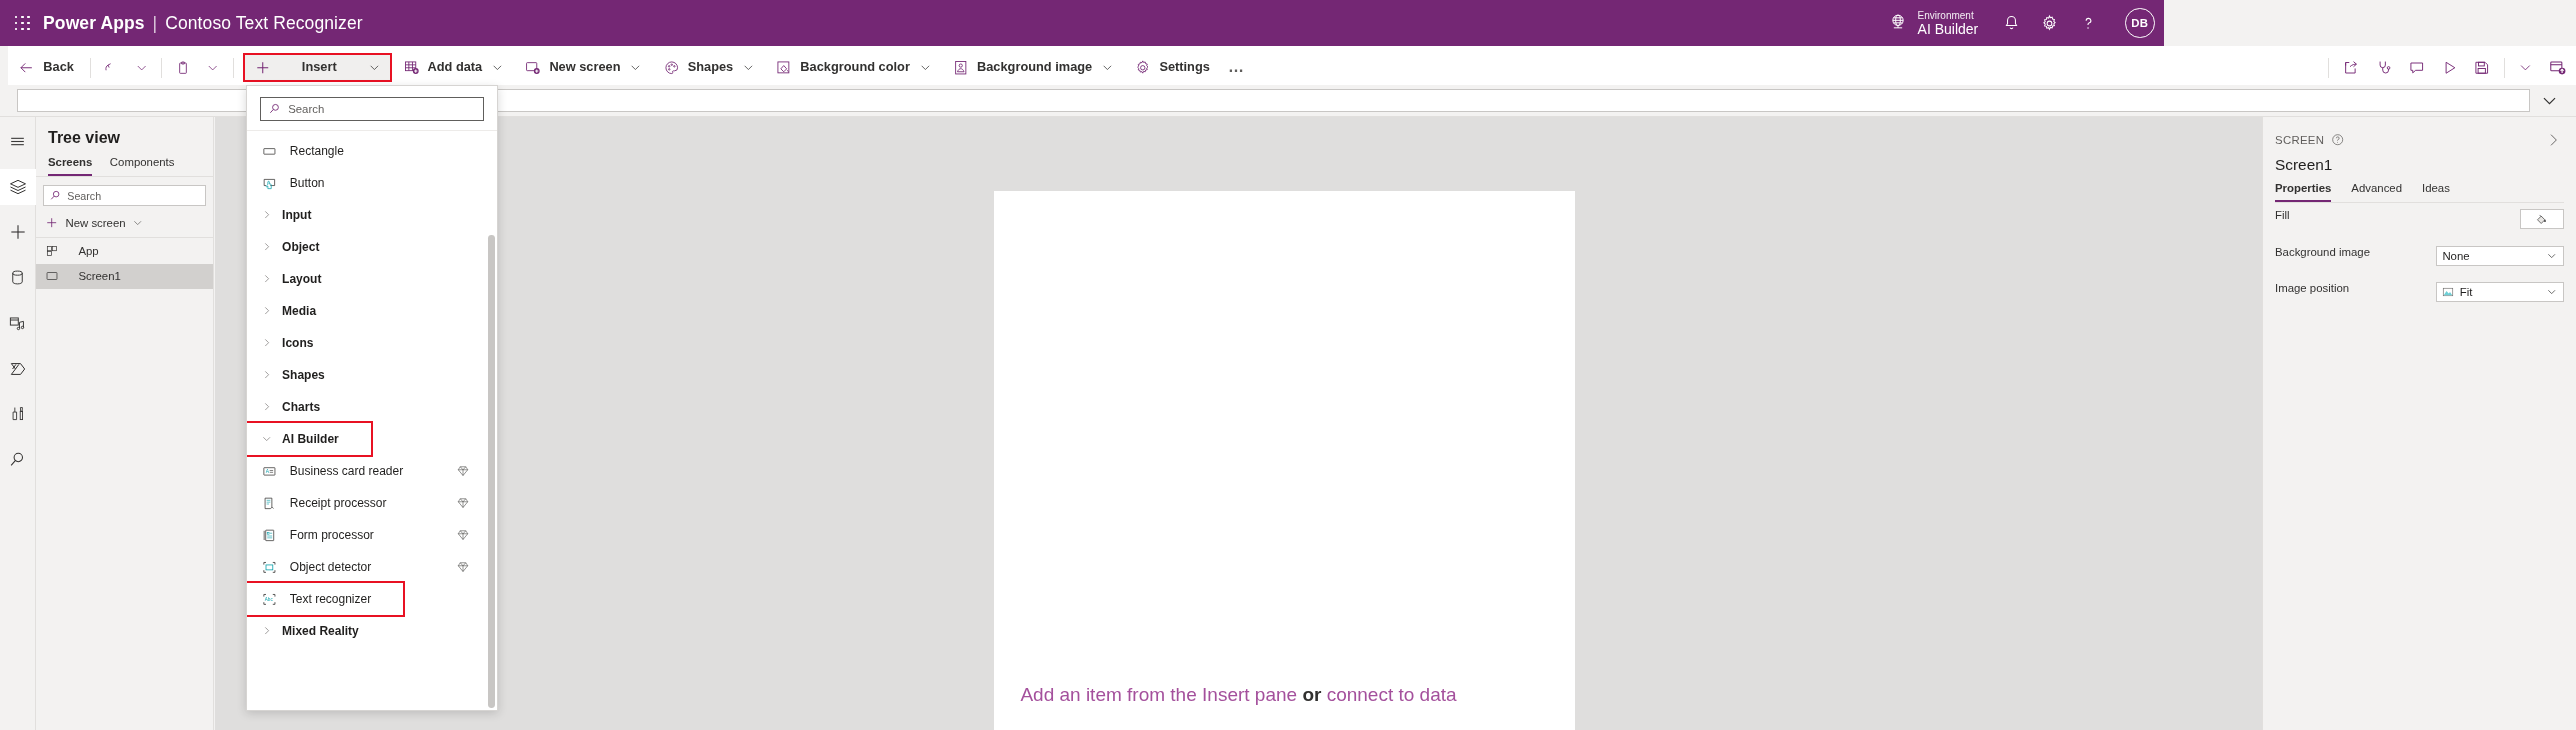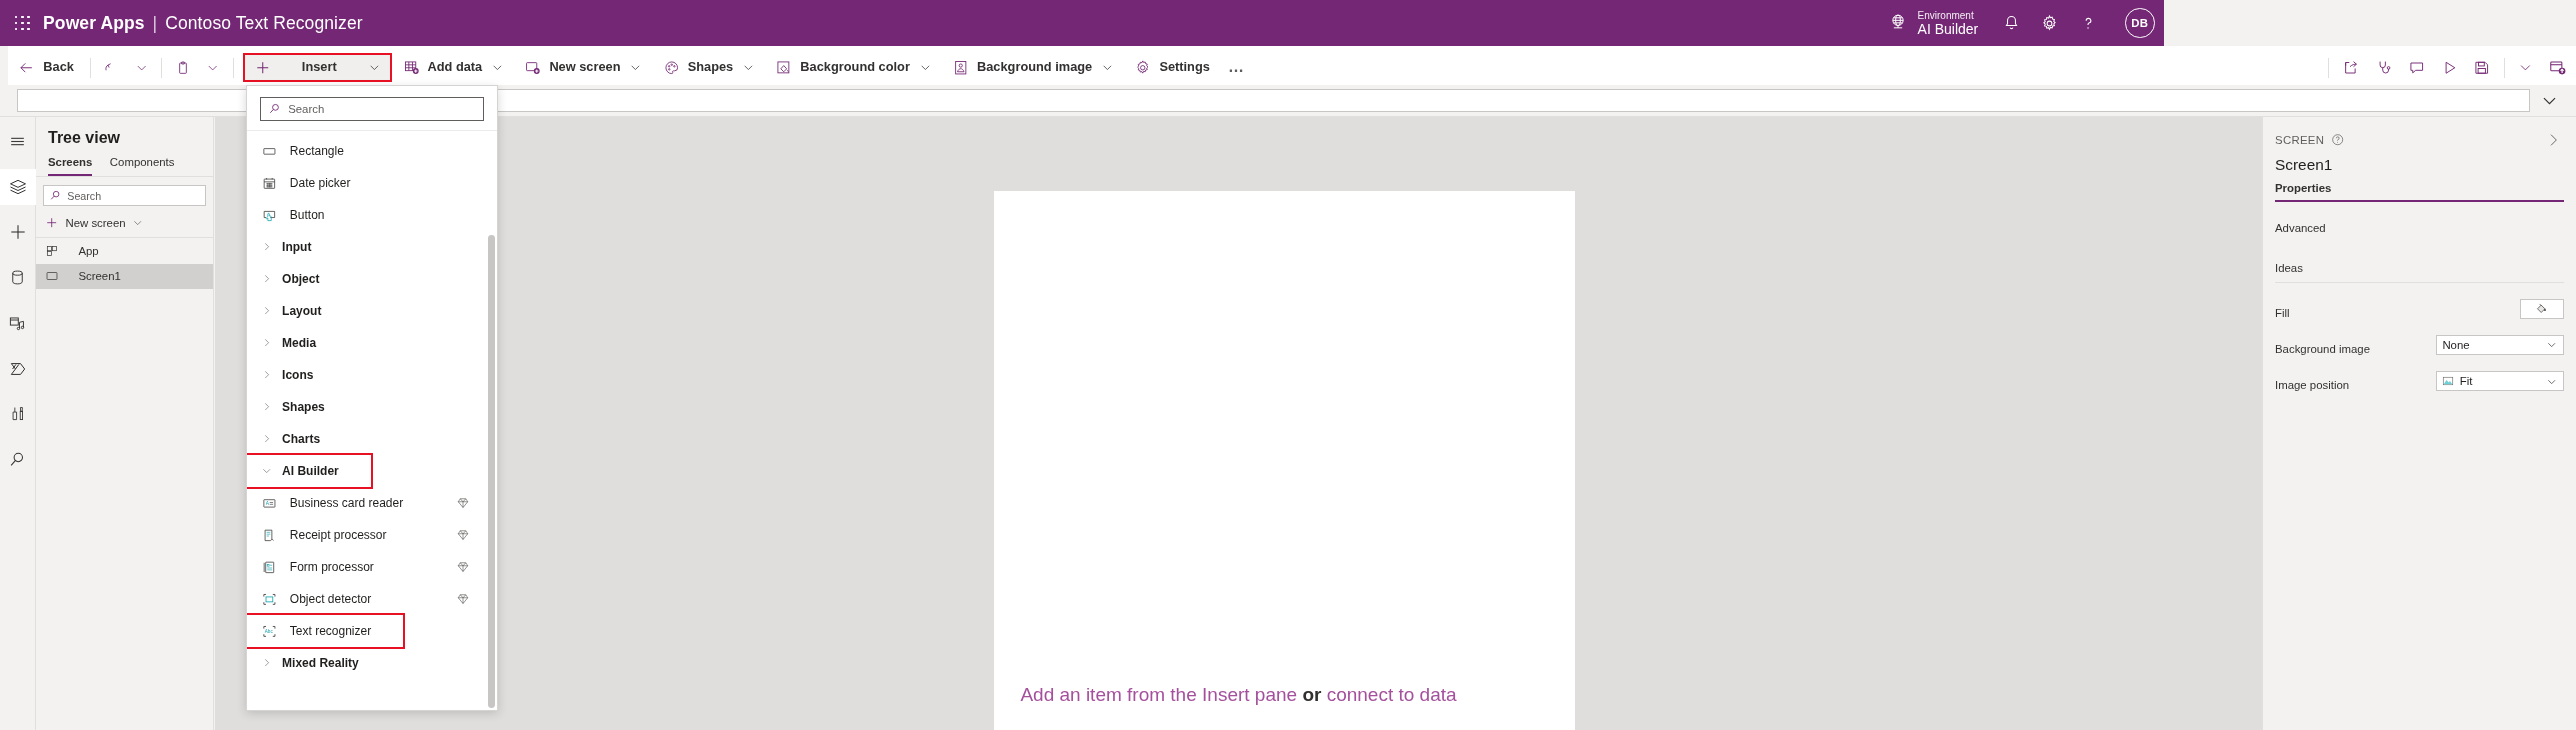--- a/index.html
+++ b/index.html
@@ -150,25 +150,25 @@
   
   .proppane {
     position: absolute; right: 0; top: 117px; width: 314px; bottom: 0;
     background: #f3f2f1; border-left: 0.7px solid #e1dfdd; padding: 0 12px;
   }
   .pp-head { display: flex; align-items: center; padding-top: 12px; }
   .pp-kind { font-size: 11.4px; color: #605e5c; letter-spacing: 0.3px; }
   .pp-help { margin-left: 6.7px; cursor: pointer; display: flex; }
   .pp-collapse { margin-left: auto; cursor: pointer; display: flex; padding: 2.7px; }
   .pp-name { font-size: 15.4px; color: #201f1e; padding: 5.4px 0 8px 0; }
-  .pp-tabs { display: flex; gap: 20px; border-bottom: 0.7px solid #e1dfdd; flex-direction: column; }
+  .pp-tabs { display: flex; gap: 20px; border-bottom: 0.7px solid #e1dfdd; }
   .pp-tab { font-size: 11.4px; color: #323130; padding-bottom: 6px; cursor: pointer;
     border-bottom: 2px solid transparent; }
   .pp-tab.active { font-weight: 700; border-bottom-color: #742774; }
-  .pp-field { display: flex; align-items: flex-end; height: 29.5px; margin-top: 6.7px; }
+  .pp-field { display: flex; align-items: flex-start; height: 29.5px; margin-top: 6.7px; }
   .pp-label { font-size: 11.4px; color: #323130; flex: 1 1 auto; }
   .pp-fillbtn { width: 44px; height: 20px; background: #ffffff; border: 0.7px solid #c8c6c4;
     display: flex; align-items: center; justify-content: center; cursor: pointer; }
   .pp-select { width: 128px; height: 20px; background: #ffffff; border: 0.7px solid #c8c6c4;
     display: flex; align-items: center; gap: 5.4px; padding: 0 5.4px;
     font-size: 11.4px; color: #201f1e; cursor: pointer; }
   .pp-select .val { flex: 1 1 auto; white-space: nowrap; }
 </style>
 </head>
 <body>
@@ -544,39 +544,20 @@
 
       <div class="ip-row">
         <span class="ip-ico">
           <svg width="14.8" height="14.8" viewBox="0 0 24 24" fill="none" stroke="#323130" stroke-width="1.2">
               <rect x="3" y="7.5" width="18" height="9" rx=".6"></rect>
             </svg>
         </span>
         <span class="ip-lbl">Rectangle</span>
       </div>
 
-      <div class="ip-row">
-        <span class="ip-ico">
-          <svg width="14.8" height="14.8" viewBox="0 0 24 24" fill="none" stroke="#323130" stroke-width="1.2">
-            <rect x="3.5" y="5" width="17" height="15" rx=".6"></rect>
-              <line x1="3.5" y1="9.5" x2="20.5" y2="9.5"></line>
-            <line x1="7.5" y1="3.2" x2="7.5" y2="5.6"></line>
-              <line x1="16.5" y1="3.2" x2="16.5" y2="5.6"></line>
-            <g stroke-width="1">
-                <line x1="7" y1="12.5" x2="17" y2="12.5"></line>
-                <line x1="7" y1="15" x2="17" y2="15"></line>
-                <line x1="7" y1="17.5" x2="17" y2="17.5"></line>
-            <line x1="9.5" y1="11.2" x2="9.5" y2="18.8"></line>
-                <line x1="12" y1="11.2" x2="12" y2="18.8"></line>
-                <line x1="14.5" y1="11.2" x2="14.5" y2="18.8"></line>
-              </g>
-          </svg>
-        </span>
-        <span class="ip-lbl">Date picker</span>
-      </div>
 
       <div class="ip-row">
         <span class="ip-ico">
           <svg width="14.8" height="14.8" viewBox="0 0 24 24" fill="none" stroke="#323130" stroke-width="1.2">
             <path d="M3.5 5.5h17v10h-7"></path>
               <path d="M3.5 5.5v10h3"></path>
             <path d="M9.5 20.5v-4.2l-1.6 1.1c-.8.5-1.6-.6-.9-1.3l2.5-2.4V9.8a1.2 1.2 0 0 1 2.4 0v3.2h1.5a1.6 1.6 0 0 1 1.6 1.6v5.9z" stroke="#0a9faa"></path>
           </svg>
         </span>
         <span class="ip-lbl">Button</span>

